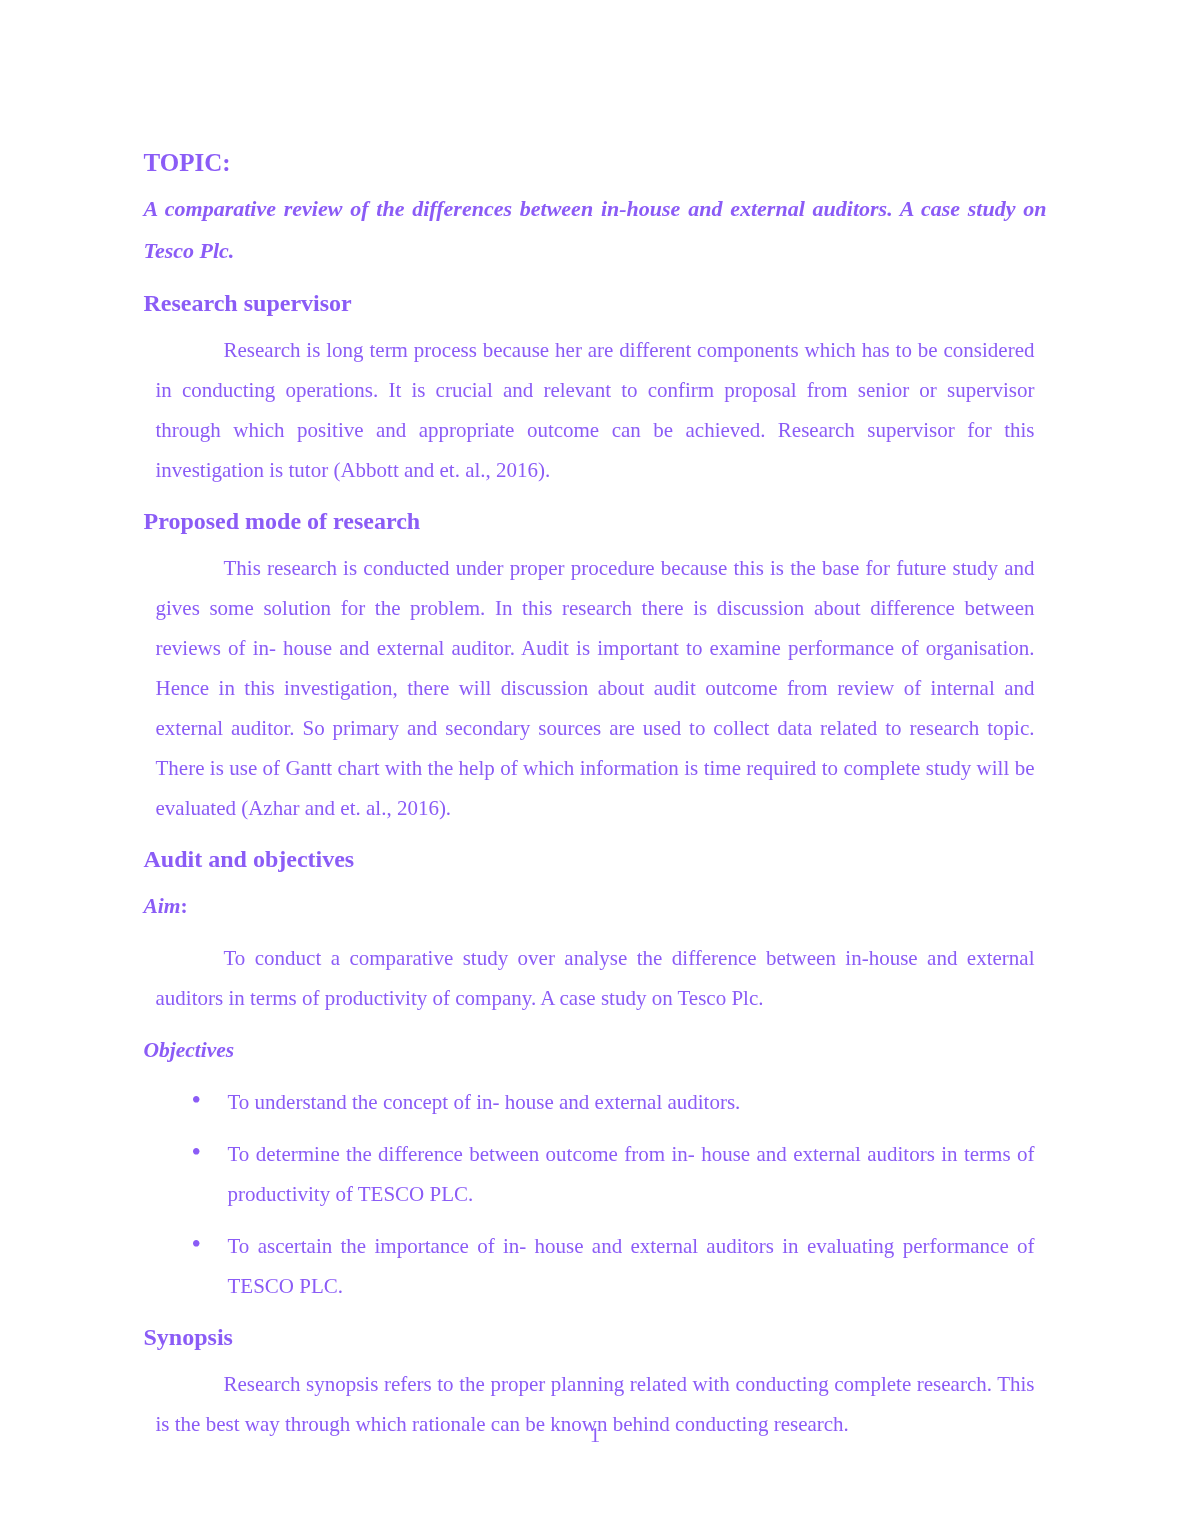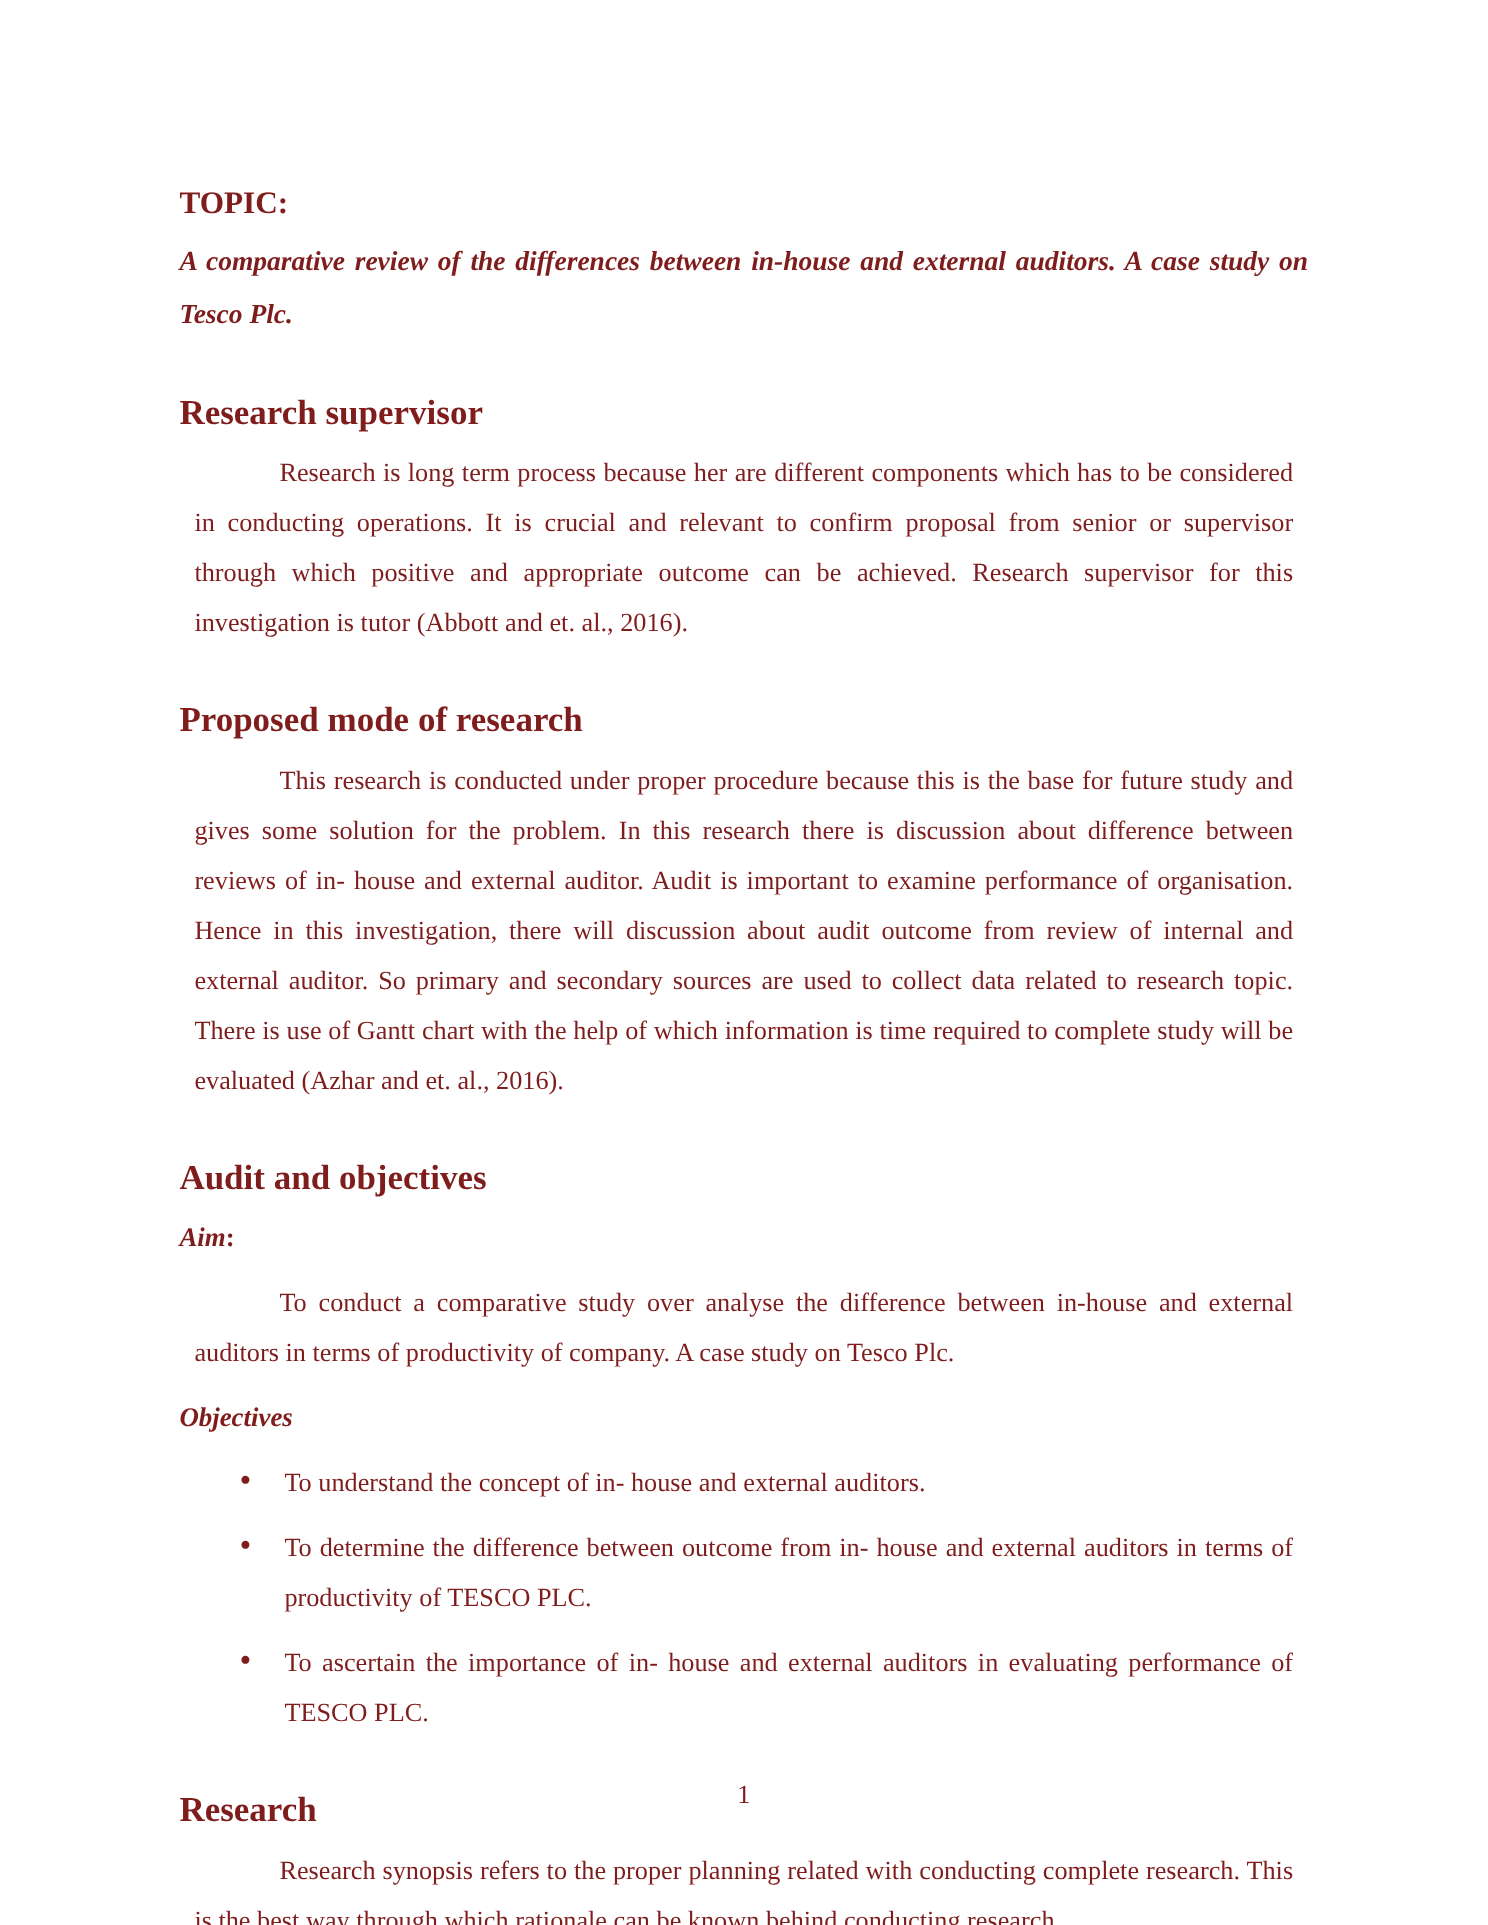--- a/index.html
+++ b/index.html
@@ -9,41 +9,41 @@
   }
   .page {
     position: relative;
     width: 1183px;
     height: 1540px;
     margin: 0 auto;
     background: #ffffff;
     box-sizing: border-box;
     padding: 148px 140px 0 140px;
     font-family: "Liberation Serif", serif;
-    color: #7f1d1d;
+    color: #8b5cf6;
   }
   .topic-label {
     font-size: 25px;
     font-weight: bold;
     line-height: 30px;
     margin: 0;
   }
   .topic-title {
     font-size: 22px;
     font-weight: bold;
     font-style: italic;
     line-height: 42px;
     text-align: justify;
     margin: 10px 0 0 0;
   }
   h2.section-heading {
-    font-size: 28px;
+    font-size: 24px;
     font-weight: bold;
     line-height: 30px;
-    margin: 44px 0 12px 0;
+    margin: 16px 0 12px 0;
     font-style: normal;
   }
   p.body-para {
     font-size: 21px;
     line-height: 40px;
     text-align: justify;
     text-indent: 68px;
     margin: 12px;
   }
   .sub-label {
@@ -112,19 +112,19 @@
   <p class="body-para">To conduct a comparative study over analyse the difference between in-house and external auditors in terms of productivity of company. A case study on Tesco Plc.</p>
 
   <p class="sub-label"><span class="label-italic">Objectives</span></p>
 
   <ul class="objectives-list">
       <li>To understand the concept of in- house and external auditors.</li>
       <li>To determine the difference between outcome from in- house and external auditors in terms of productivity of TESCO PLC.</li>
       <li>To ascertain the importance of in- house and external auditors in evaluating performance of TESCO PLC.</li>
     </ul>
 
-  <h2 class="section-heading">Research</h2>
+  <h2 class="section-heading">Synopsis</h2>
 
   <p class="body-para">Research synopsis refers to the proper planning related with conducting complete research. This is the best way through which rationale can be known behind conducting research.</p>
 
   <div class="page-number">1</div>
 
 </div>
 
 </body></html>

